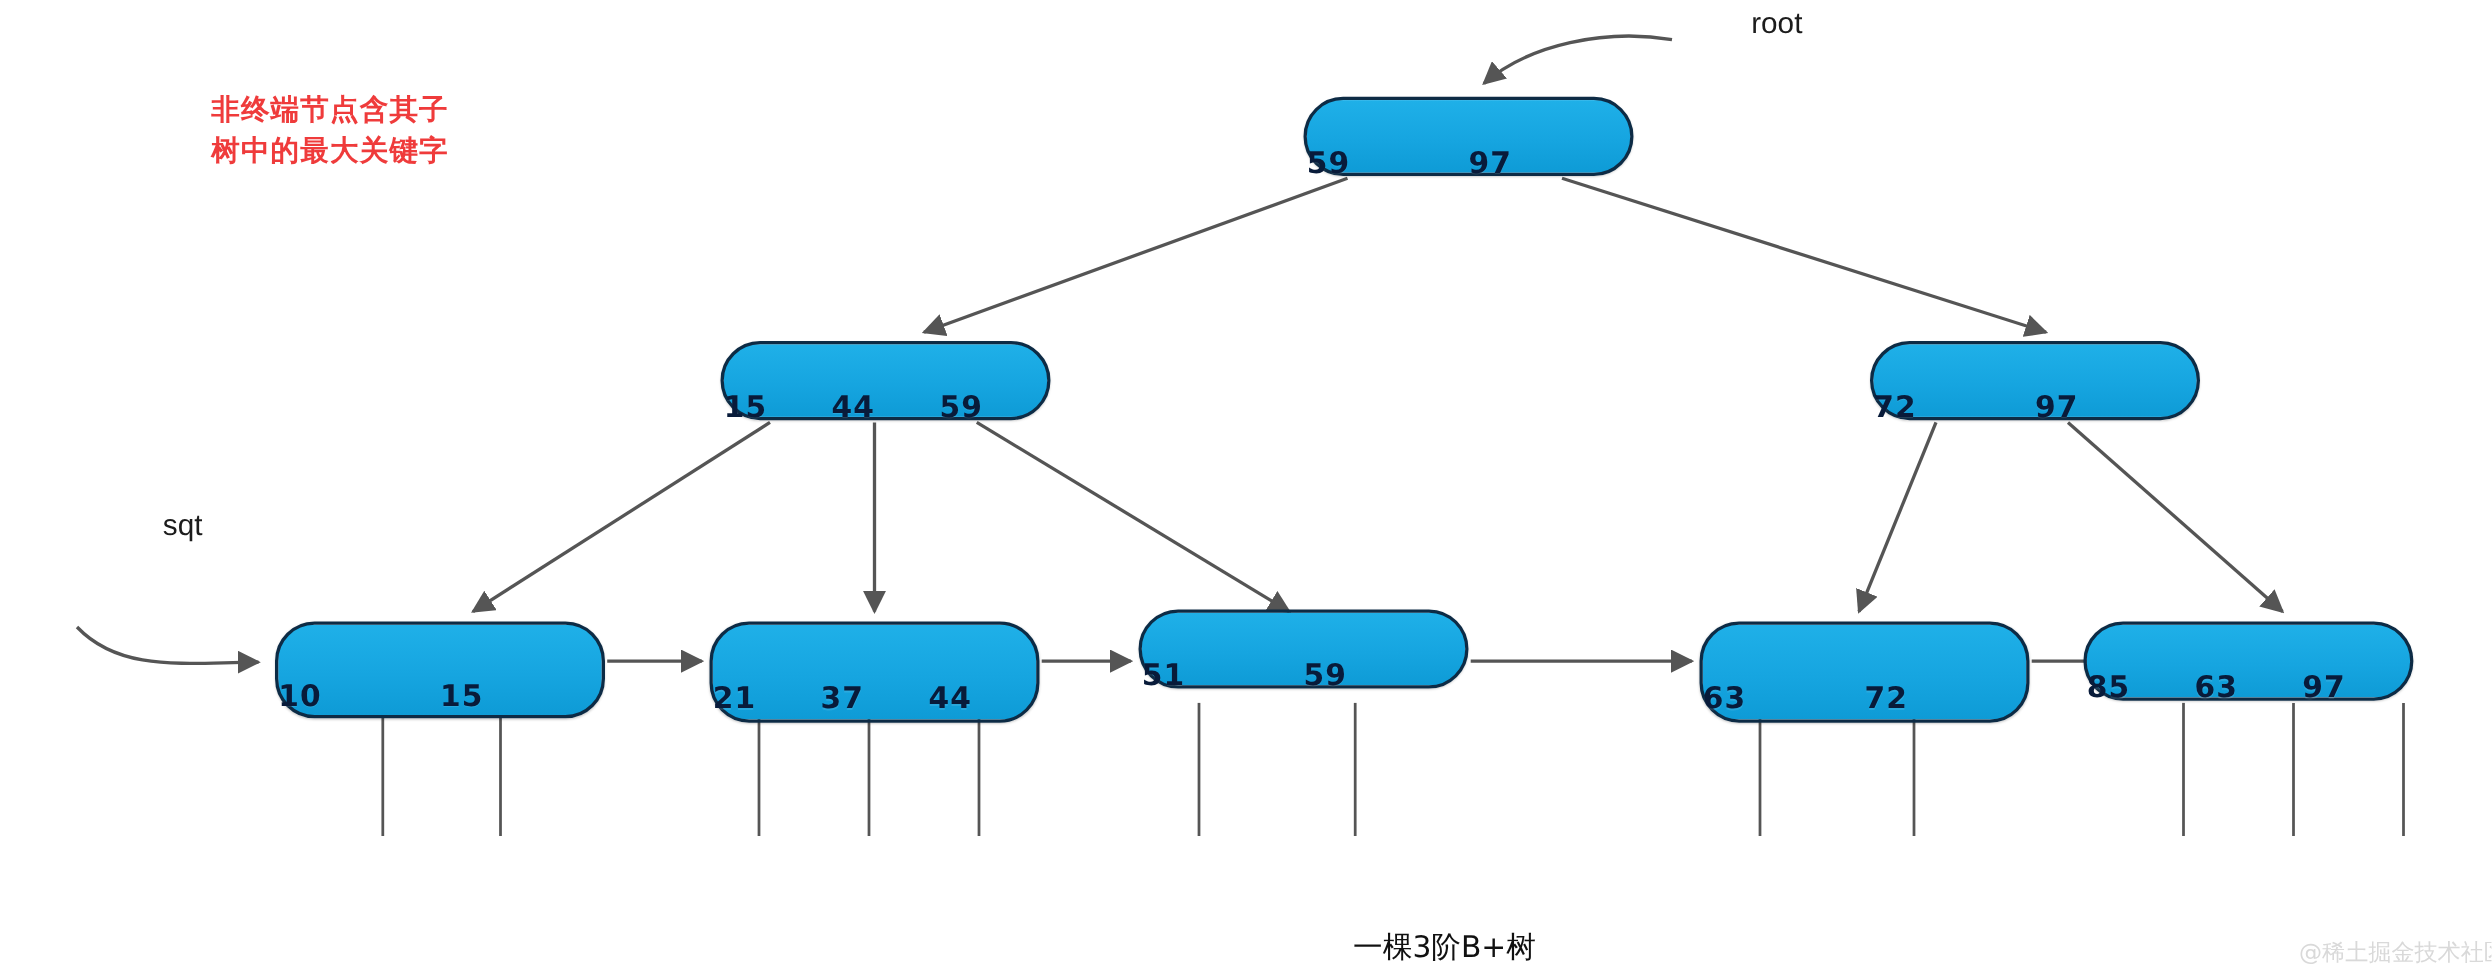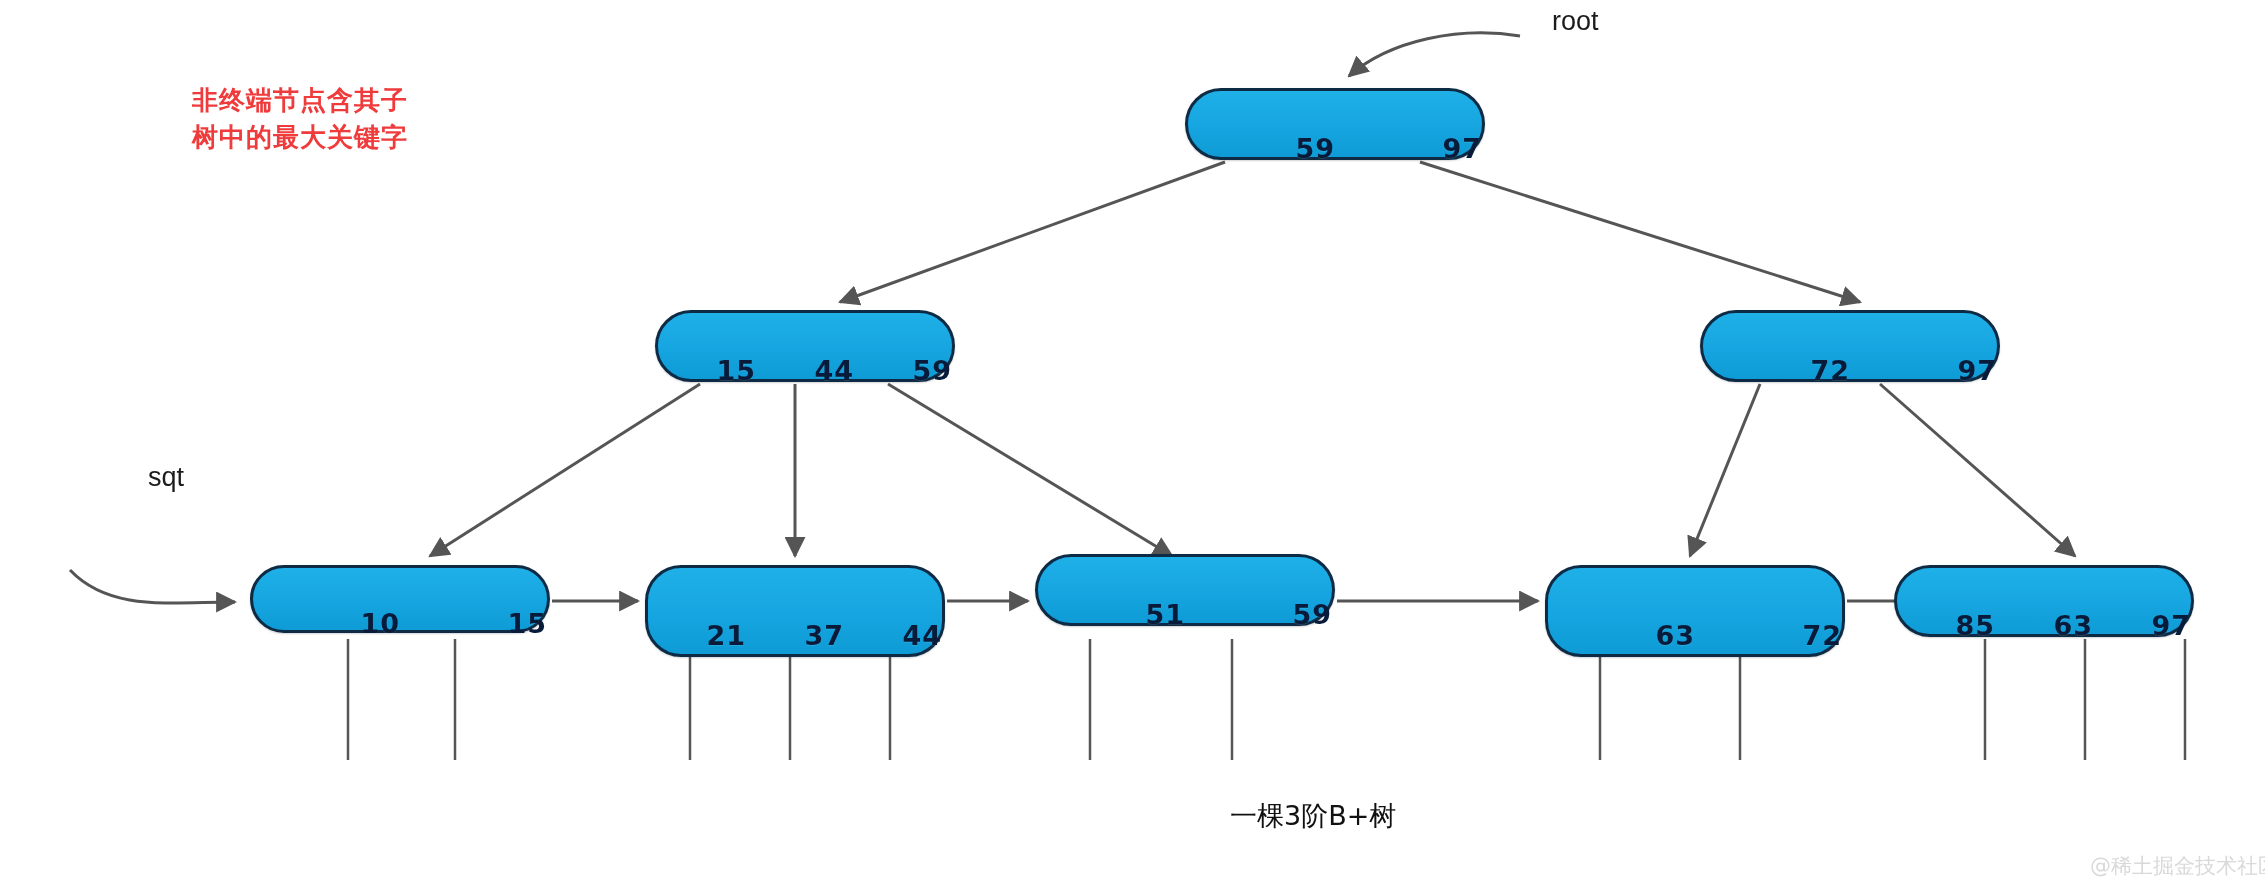--- a/index.html
+++ b/index.html
@@ -25,21 +25,21 @@
     justify-content:space-around;
     box-shadow:0 1px 2px rgba(0,0,0,.18);
   }
   .key{
     color:#081b3a;
     font-family:"DejaVu Sans",sans-serif;
     font-weight:bold;
     font-size:27px;
     letter-spacing:1px;
     line-height:1;
-    text-align:right;
+    text-align:left;
     flex:1 1 0;
     text-shadow:0 1px 0 rgba(255,255,255,.10);
     margin-top:48px;
   }
 
   .plainlabel{
     position:absolute;
     color:#1c1c1c;
     font-size:27px;
     font-family:"Liberation Sans",sans-serif;
@@ -115,39 +115,39 @@
     <line x1="1740" y1="639" x2="1740" y2="760" stroke="#555555" stroke-width="2.5"></line>
 
     <line x1="1985" y1="639" x2="1985" y2="760" stroke="#555555" stroke-width="2.5"></line>
     <line x1="2085" y1="639" x2="2085" y2="760" stroke="#555555" stroke-width="2.5"></line>
     <line x1="2185" y1="639" x2="2185" y2="760" stroke="#555555" stroke-width="2.5"></line>
   </svg>
 
   <div class="note" style="left:192px;top:82px;">非终端节点含其子
 树中的最大关键字</div>
 
-  <div class="plainlabel" style="left:1552px;top:6px;">root</div>
+  <div class="plainlabel" style="left:1592px;top:6px;">root</div>
 
   <div class="plainlabel" style="left:148px;top:462px;">sqt</div>
 
   <div id="nodes">
       <div class="node" style="left: 1185px; top: 88px; width: 300px; height: 72px;">
         <span class="key">59</span>
         <span class="key">97</span>
       </div>
       <div class="node" style="left: 655px; top: 310px; width: 300px; height: 72px;">
         <span class="key">15</span>
         <span class="key">44</span>
         <span class="key">59</span>
       </div>
       <div class="node" style="left: 1700px; top: 310px; width: 300px; height: 72px;">
         <span class="key">72</span>
         <span class="key">97</span>
       </div>
-      <div class="node" style="left: 250px; top: 565px; width: 300px; height: 68px;">
+      <div class="node" style="left: 250px; top: 565px; width: 300px; height: 88px;">
         <span class="key">10</span>
         <span class="key">15</span>
       </div>
       <div class="node" style="left: 645px; top: 565px; width: 300px; height: 92px;">
         <span class="key">21</span>
         <span class="key">37</span>
         <span class="key">44</span>
       </div>
       <div class="node" style="left: 1035px; top: 554px; width: 300px; height: 72px;">
         <span class="key">51</span>
@@ -157,16 +157,16 @@
         <span class="key">63</span>
         <span class="key">72</span>
       </div>
       <div class="node" style="left: 1894px; top: 565px; width: 300px; height: 72px;">
         <span class="key">85</span>
         <span class="key">63</span>
         <span class="key">97</span>
       </div>
     </div>
 
-  <div class="caption" style="left:1230px;top:798px;">一棵3阶B+树</div>
+  <div class="caption" style="left:1230px;top:843px;">一棵3阶B+树</div>
 
   <div class="watermark" style="left:2090px;top:852px;">@稀土掘金技术社区</div>
 </div>
 
 </body></html>

